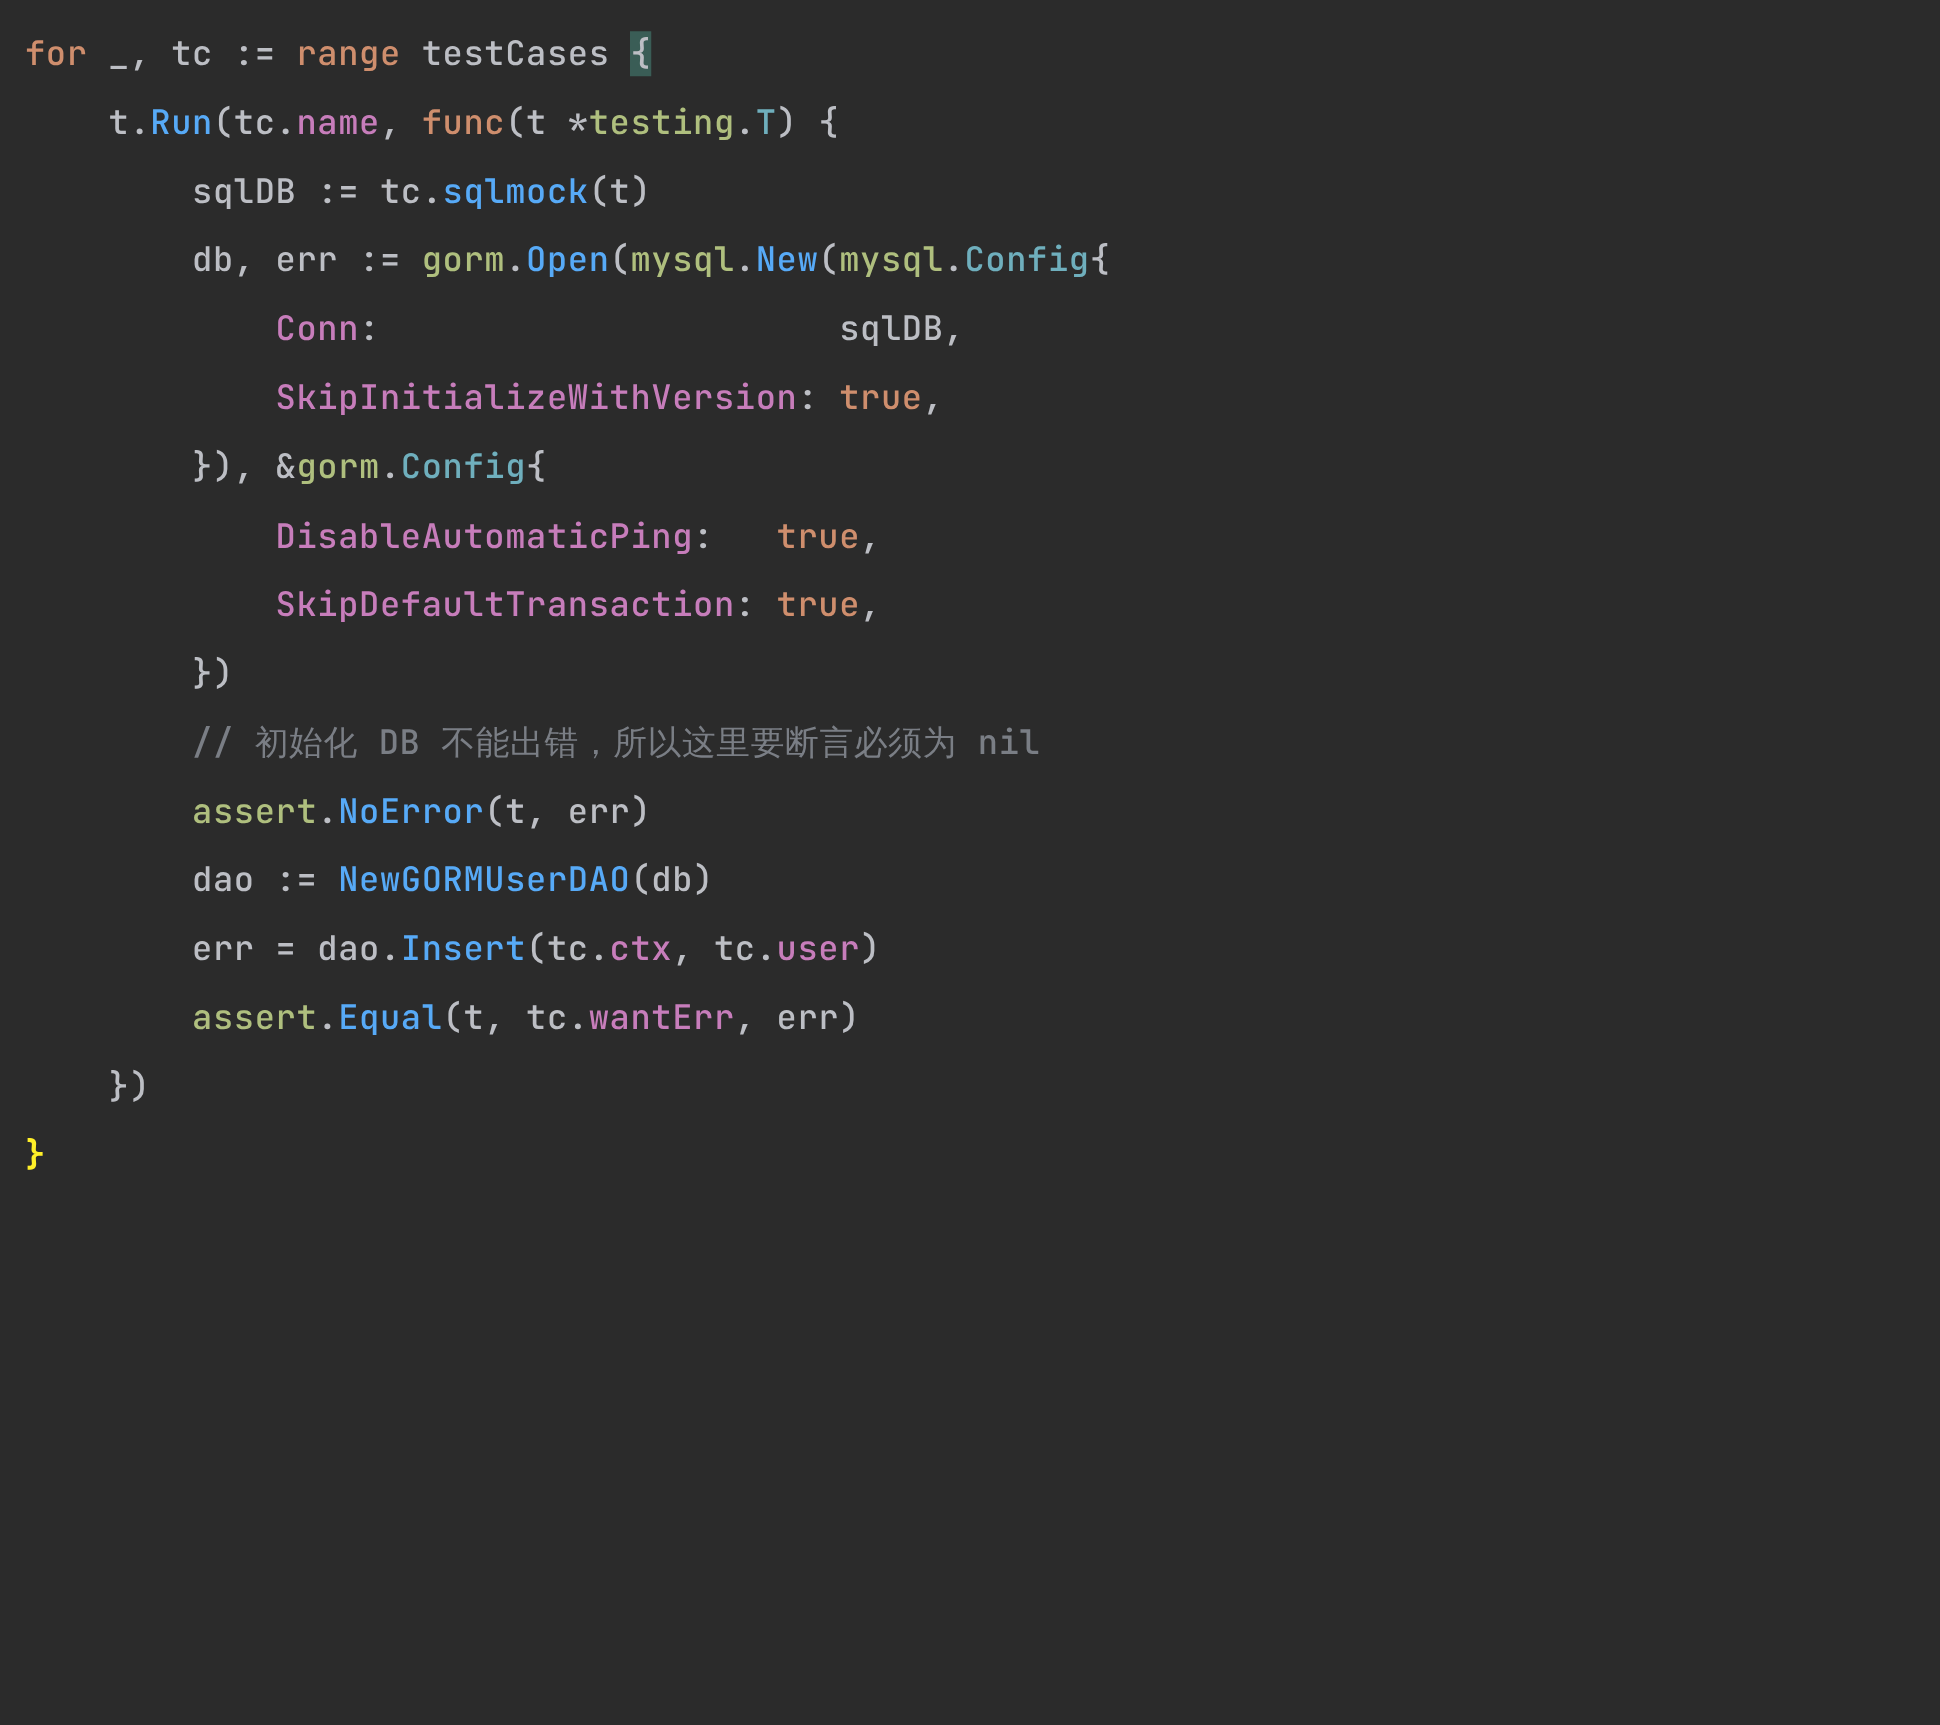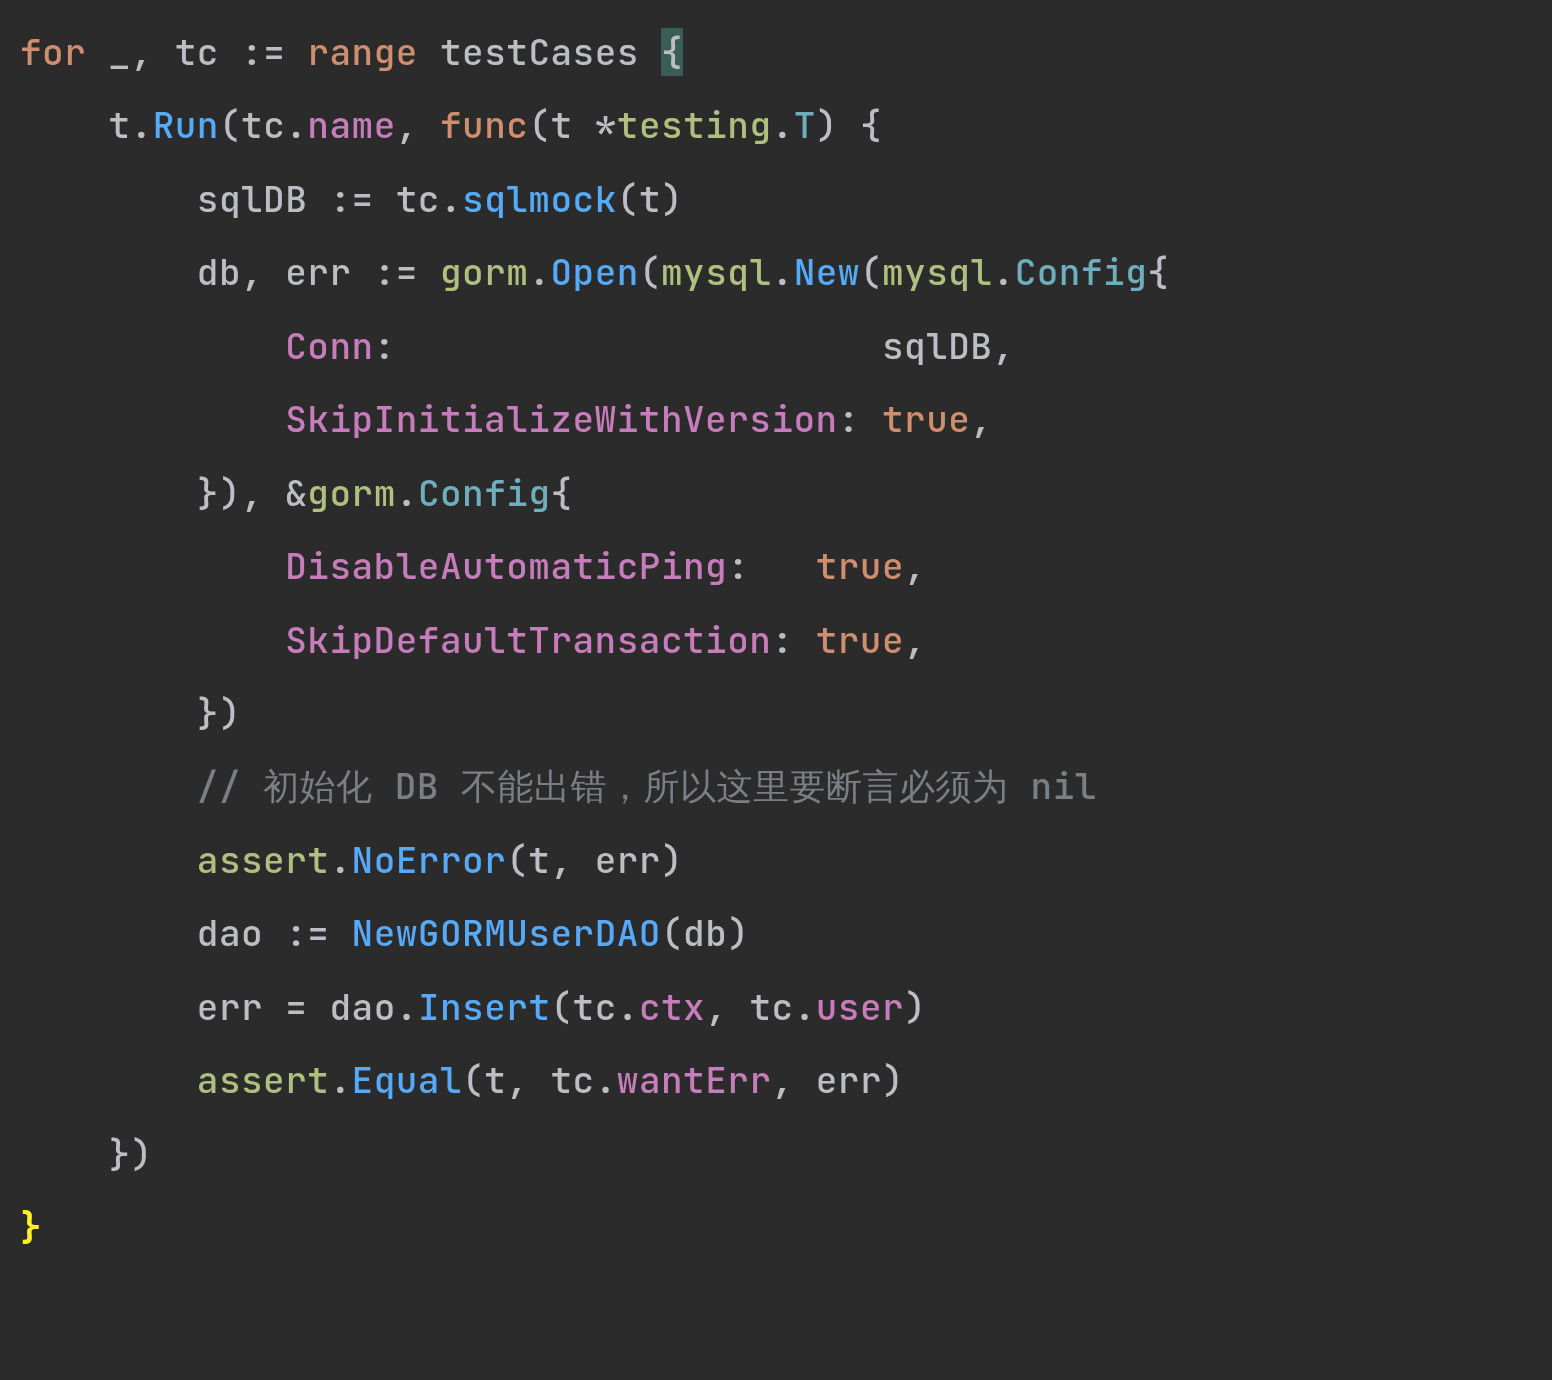--- a/index.html
+++ b/index.html
@@ -7,21 +7,21 @@
     padding: 0;
     background: #2b2b2b;
     width: 1552px;
     height: 1380px;
     overflow: hidden;
   }
   pre.code {
     margin: 0;
     padding: 16px 20px 20px 20px;
     font-family: "SF Mono", "JetBrains Mono", Menlo, ui-monospace, Consolas, monospace;
-    font-size: 36px;
+    font-size: 27px;
     line-height: 2.04;
     color: #bcbec4;
     white-space: pre;
     letter-spacing: 0.5px;
     font-weight: 500;
   }
   .kw    { color: #cf8e6d; }
   .type  { color: #6fafbd; }
   .str,
   .bool  { color: #cf8e6d; }

